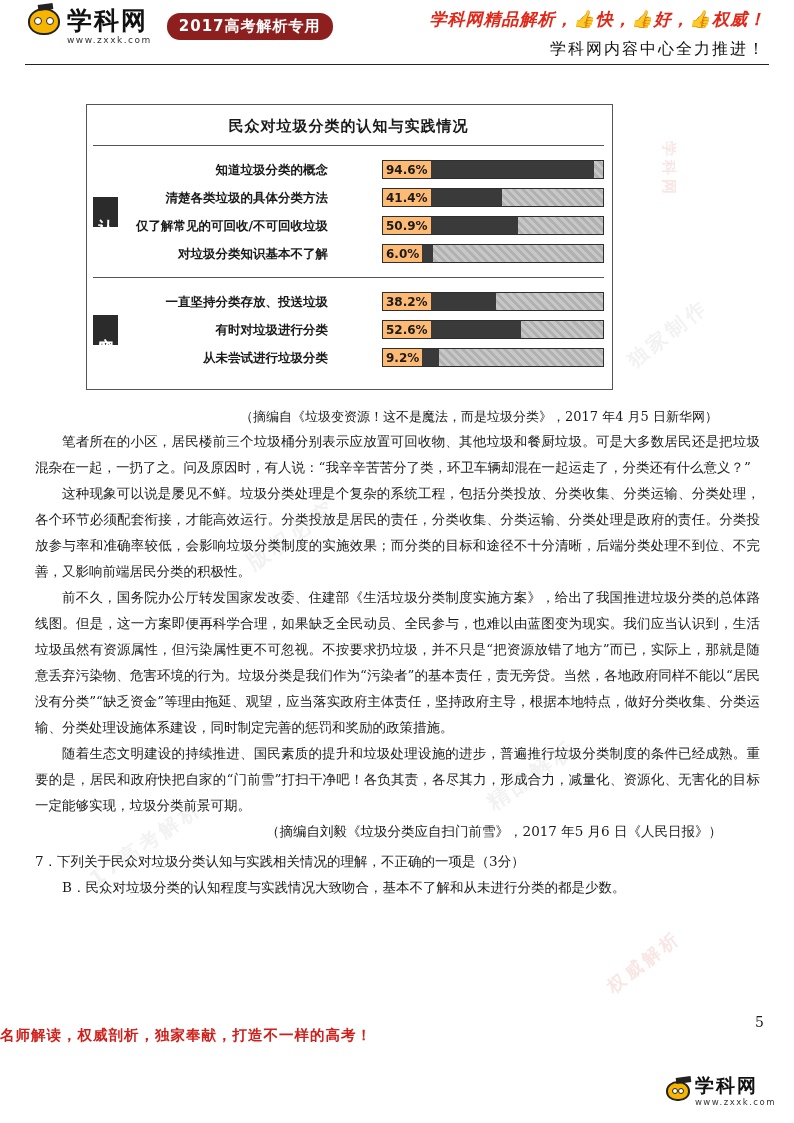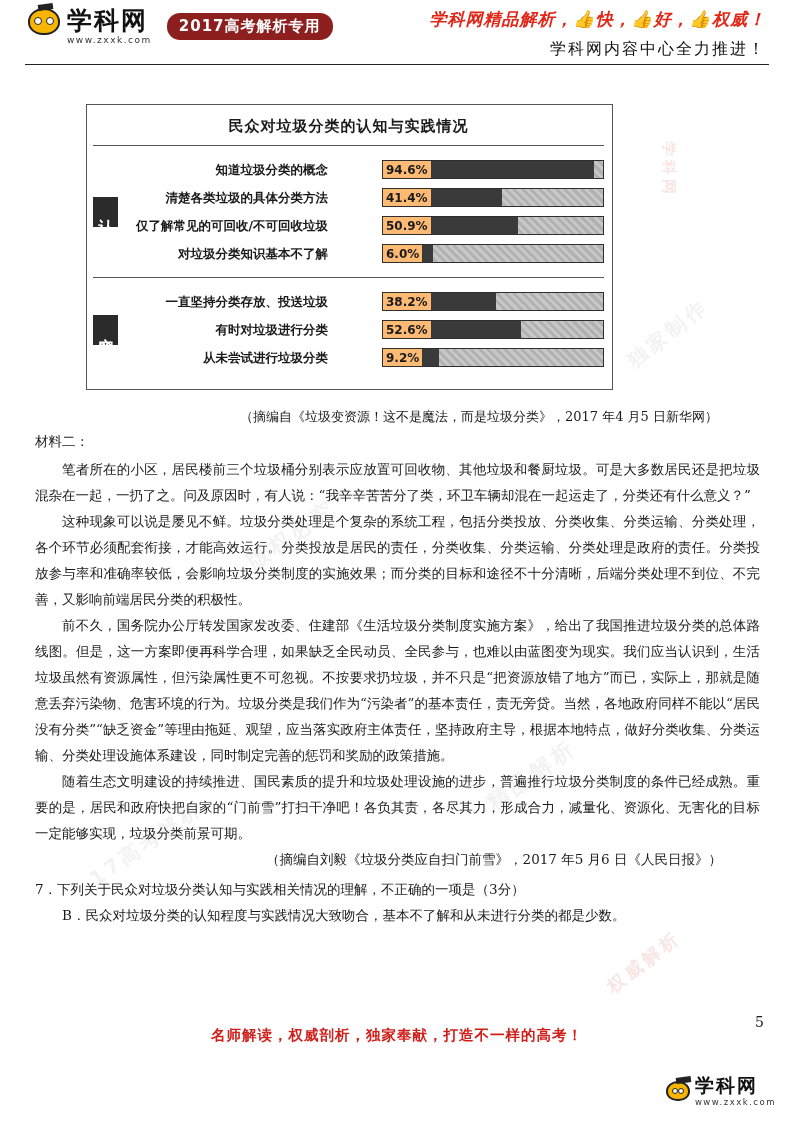--- a/index.html
+++ b/index.html
@@ -58,21 +58,21 @@
   
   .content { position:absolute; left:35px; right:34px; top:428px; z-index:1;
              font-family:"DejaVu Serif", serif; font-size:13.5px; line-height:26px; }
   .material-heading { margin-bottom:2px; }
   .para { text-indent:2em; text-align:justify; }
   .caption2 { text-align:right; padding-right:38px; }
   .q-stem { margin-top:4px; }
   .q-option { padding-left:27px; }
 
   
-  .footer-slogan { position:absolute; left:0; right:0; top:1026px; text-align:center;
+  .footer-slogan { position:absolute; left:0; right:0; top:1026px; 
                    color:#cf1f1a; font-weight:bold; font-size:14.5px; letter-spacing:1px; z-index:1; }
   .page-number { position:absolute; right:30px; top:1014px; font-size:14px;
                  font-family:"DejaVu Serif", serif; z-index:1; }
   .bottom-logo { position:absolute; right:18px; top:1076px; display:flex; align-items:center;
                  gap:5px; z-index:2; }
   .bottom-logo .logo-name { font-size:19px; }
   .bottom-logo .logo-url { font-size:8.5px; }
 </style>
 </head>
 <body>
@@ -182,21 +182,20 @@
                 </div>
               </div>
             </div>
           </div>
         </div>
       </div>
   </div>
   <div class="caption1">（摘编自《垃圾变资源！这不是魔法，而是垃圾分类》，2017 年4 月5 日新华网）</div>
 
   <div class="content">
-    <div class="material-heading">材料二：</div>
     <div class="material-body">
         <p class="para">笔者所在的小区，居民楼前三个垃圾桶分别表示应放置可回收物、其他垃圾和餐厨垃圾。可是大多数居民还是把垃圾混杂在一起，一扔了之。问及原因时，有人说：“我辛辛苦苦分了类，环卫车辆却混在一起运走了，分类还有什么意义？”</p>
         <p class="para">这种现象可以说是屡见不鲜。垃圾分类处理是个复杂的系统工程，包括分类投放、分类收集、分类运输、分类处理，各个环节必须配套衔接，才能高效运行。分类投放是居民的责任，分类收集、分类运输、分类处理是政府的责任。分类投放参与率和准确率较低，会影响垃圾分类制度的实施效果；而分类的目标和途径不十分清晰，后端分类处理不到位、不完善，又影响前端居民分类的积极性。</p>
         <p class="para">前不久，国务院办公厅转发国家发改委、住建部《生活垃圾分类制度实施方案》，给出了我国推进垃圾分类的总体路线图。但是，这一方案即便再科学合理，如果缺乏全民动员、全民参与，也难以由蓝图变为现实。我们应当认识到，生活垃圾虽然有资源属性，但污染属性更不可忽视。不按要求扔垃圾，并不只是“把资源放错了地方”而已，实际上，那就是随意丢弃污染物、危害环境的行为。垃圾分类是我们作为“污染者”的基本责任，责无旁贷。当然，各地政府同样不能以“居民没有分类”“缺乏资金”等理由拖延、观望，应当落实政府主体责任，坚持政府主导，根据本地特点，做好分类收集、分类运输、分类处理设施体系建设，同时制定完善的惩罚和奖励的政策措施。</p>
         <p class="para">随着生态文明建设的持续推进、国民素质的提升和垃圾处理设施的进步，普遍推行垃圾分类制度的条件已经成熟。重要的是，居民和政府快把自家的“门前雪”打扫干净吧！各负其责，各尽其力，形成合力，减量化、资源化、无害化的目标一定能够实现，垃圾分类前景可期。</p>
       </div>
     <div class="caption2">（摘编自刘毅《垃圾分类应自扫门前雪》，2017 年5 月6 日《人民日报》）</div>
     <div class="question">
       <div class="q-stem">7．下列关于民众对垃圾分类认知与实践相关情况的理解，不正确的一项是（3分）</div>
       <div class="q-options">

